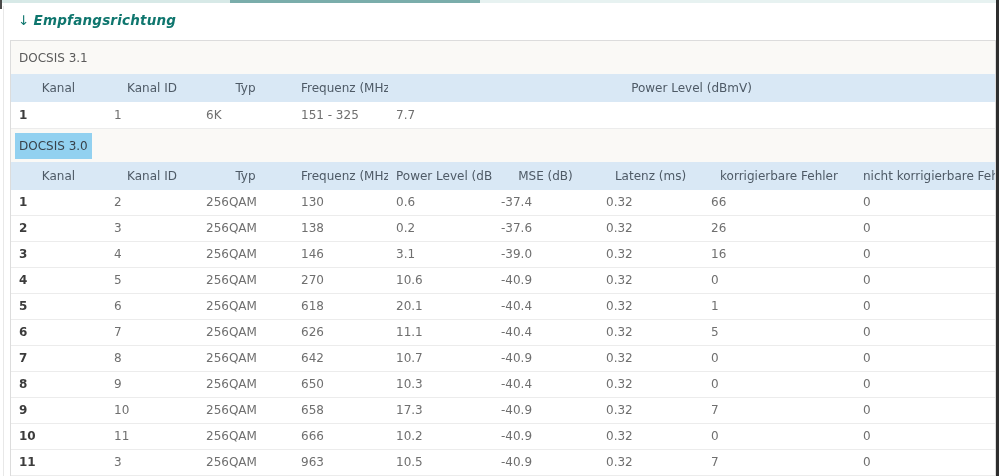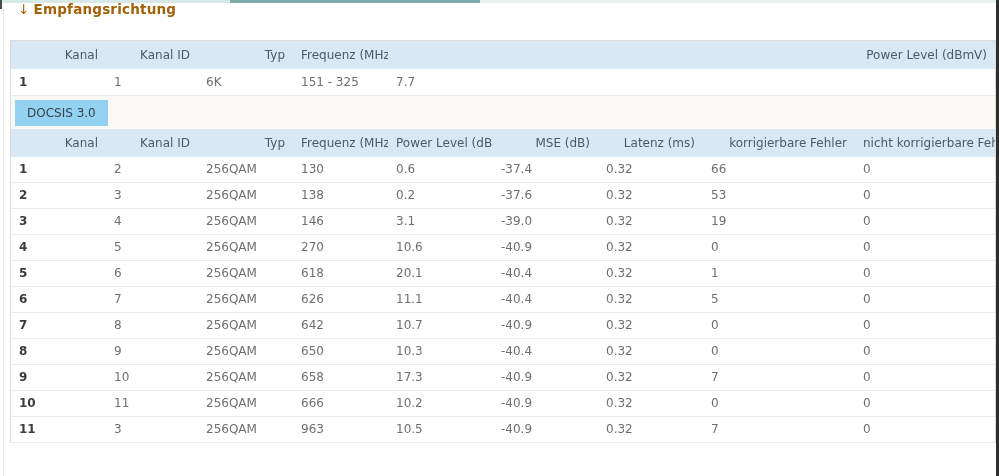--- a/index.html
+++ b/index.html
@@ -16,47 +16,47 @@
   .topbar-seg-dark { position: absolute; top: 0; left: 230px; width: 250px; height: 3px; background: #7aadab; }
   .topbar-seg-light { position: absolute; top: 0; left: 480px; width: 519px; height: 3px; background: #e7f2f1; }
   .topbar-notch { position: absolute; top: 0; left: 0; width: 2px; height: 9px; background: #4a4a4a; }
 
   
   .left-edge { position: absolute; left: 3px; top: 6px; bottom: 0; width: 1px; background: #e8e8e8; }
   .right-edge { position: absolute; right: 0; top: 0; width: 3px; height: 100%; background: #2e2e2e; }
 
   
   .section-title {
-    position: absolute; top: 1px; left: 18px;
-    color: #a16207; font-size: 13.5px; font-weight: bold;
-    cursor: pointer; letter-spacing: 0.2px;
+    position: absolute; top: 12px; left: 18px;
+    color: #0f766e; font-size: 13.5px; font-weight: bold;
+    cursor: pointer; letter-spacing: 0.2px; font-style: italic;
   }
   .section-title .arrow { font-weight: normal; margin-right: 4px; }
 
   
   .panel {
     position: absolute; top: 40px; left: 10px; width: 986px;
     background: #fff;
     border: 1px solid #dcdcdc; border-bottom: none;
   }
 
   .caption {
     height: 33px; display: flex; align-items: center;
     background: #faf9f6; color: #5a5a5a;
     font-size: 12px; padding-left: 8px;
   }
   .caption .selected {
     background: #92d1f0; color: #39424a;
-    padding: 6px 12px; margin-left: -4px;
+    padding: 6px 4px; margin-left: -4px;
   }
 
   table { width: 100%; border-collapse: collapse; table-layout: fixed; font-size: 12px; }
   th {
     background: #d9e8f5; color: #4e5a66;
-    font-weight: normal; text-align: right;
+    font-weight: normal; text-align: center;
     padding: 7px 8px; line-height: 14px;
     white-space: nowrap; overflow: hidden;
   }
   td {
     color: #6f6f6f; text-align: left;
     padding: 5px 8px; line-height: 15px;
     border-bottom: 1px solid #ececec;
     white-space: nowrap; overflow: hidden;
   }
   #tbl31 td { padding: 6px 8px; line-height: 14px; }
@@ -72,20 +72,23 @@
 </div>
 <div class="left-edge"></div>
 <div class="right-edge"></div>
 
 <div class="section-title">
   <span class="arrow">↓</span><span>Empfangsrichtung</span>
 </div>
 
 <div class="panel">
 
+  <div class="caption">
+    <span>DOCSIS 3.1</span>
+  </div>
 
   <table id="tbl31">
     <colgroup>
       <col style="width:95px">
         <col style="width:92px">
         <col style="width:95px">
         <col style="width:95px">
         <col>
     </colgroup>
   <thead>
@@ -150,32 +153,32 @@
           <td>0</td>
         </tr>
         <tr>
           <td class="kanal">2</td>
           <td>3</td>
           <td>256QAM</td>
           <td>138</td>
           <td>0.2</td>
           <td>-37.6</td>
           <td>0.32</td>
-          <td>53</td>
+          <td>26</td>
           <td>0</td>
         </tr>
         <tr>
           <td class="kanal">3</td>
           <td>4</td>
           <td>256QAM</td>
           <td>146</td>
           <td>3.1</td>
           <td>-39.0</td>
           <td>0.32</td>
-          <td>19</td>
+          <td>16</td>
           <td>0</td>
         </tr>
         <tr>
           <td class="kanal">4</td>
           <td>5</td>
           <td>256QAM</td>
           <td>270</td>
           <td>10.6</td>
           <td>-40.9</td>
           <td>0.32</td>

